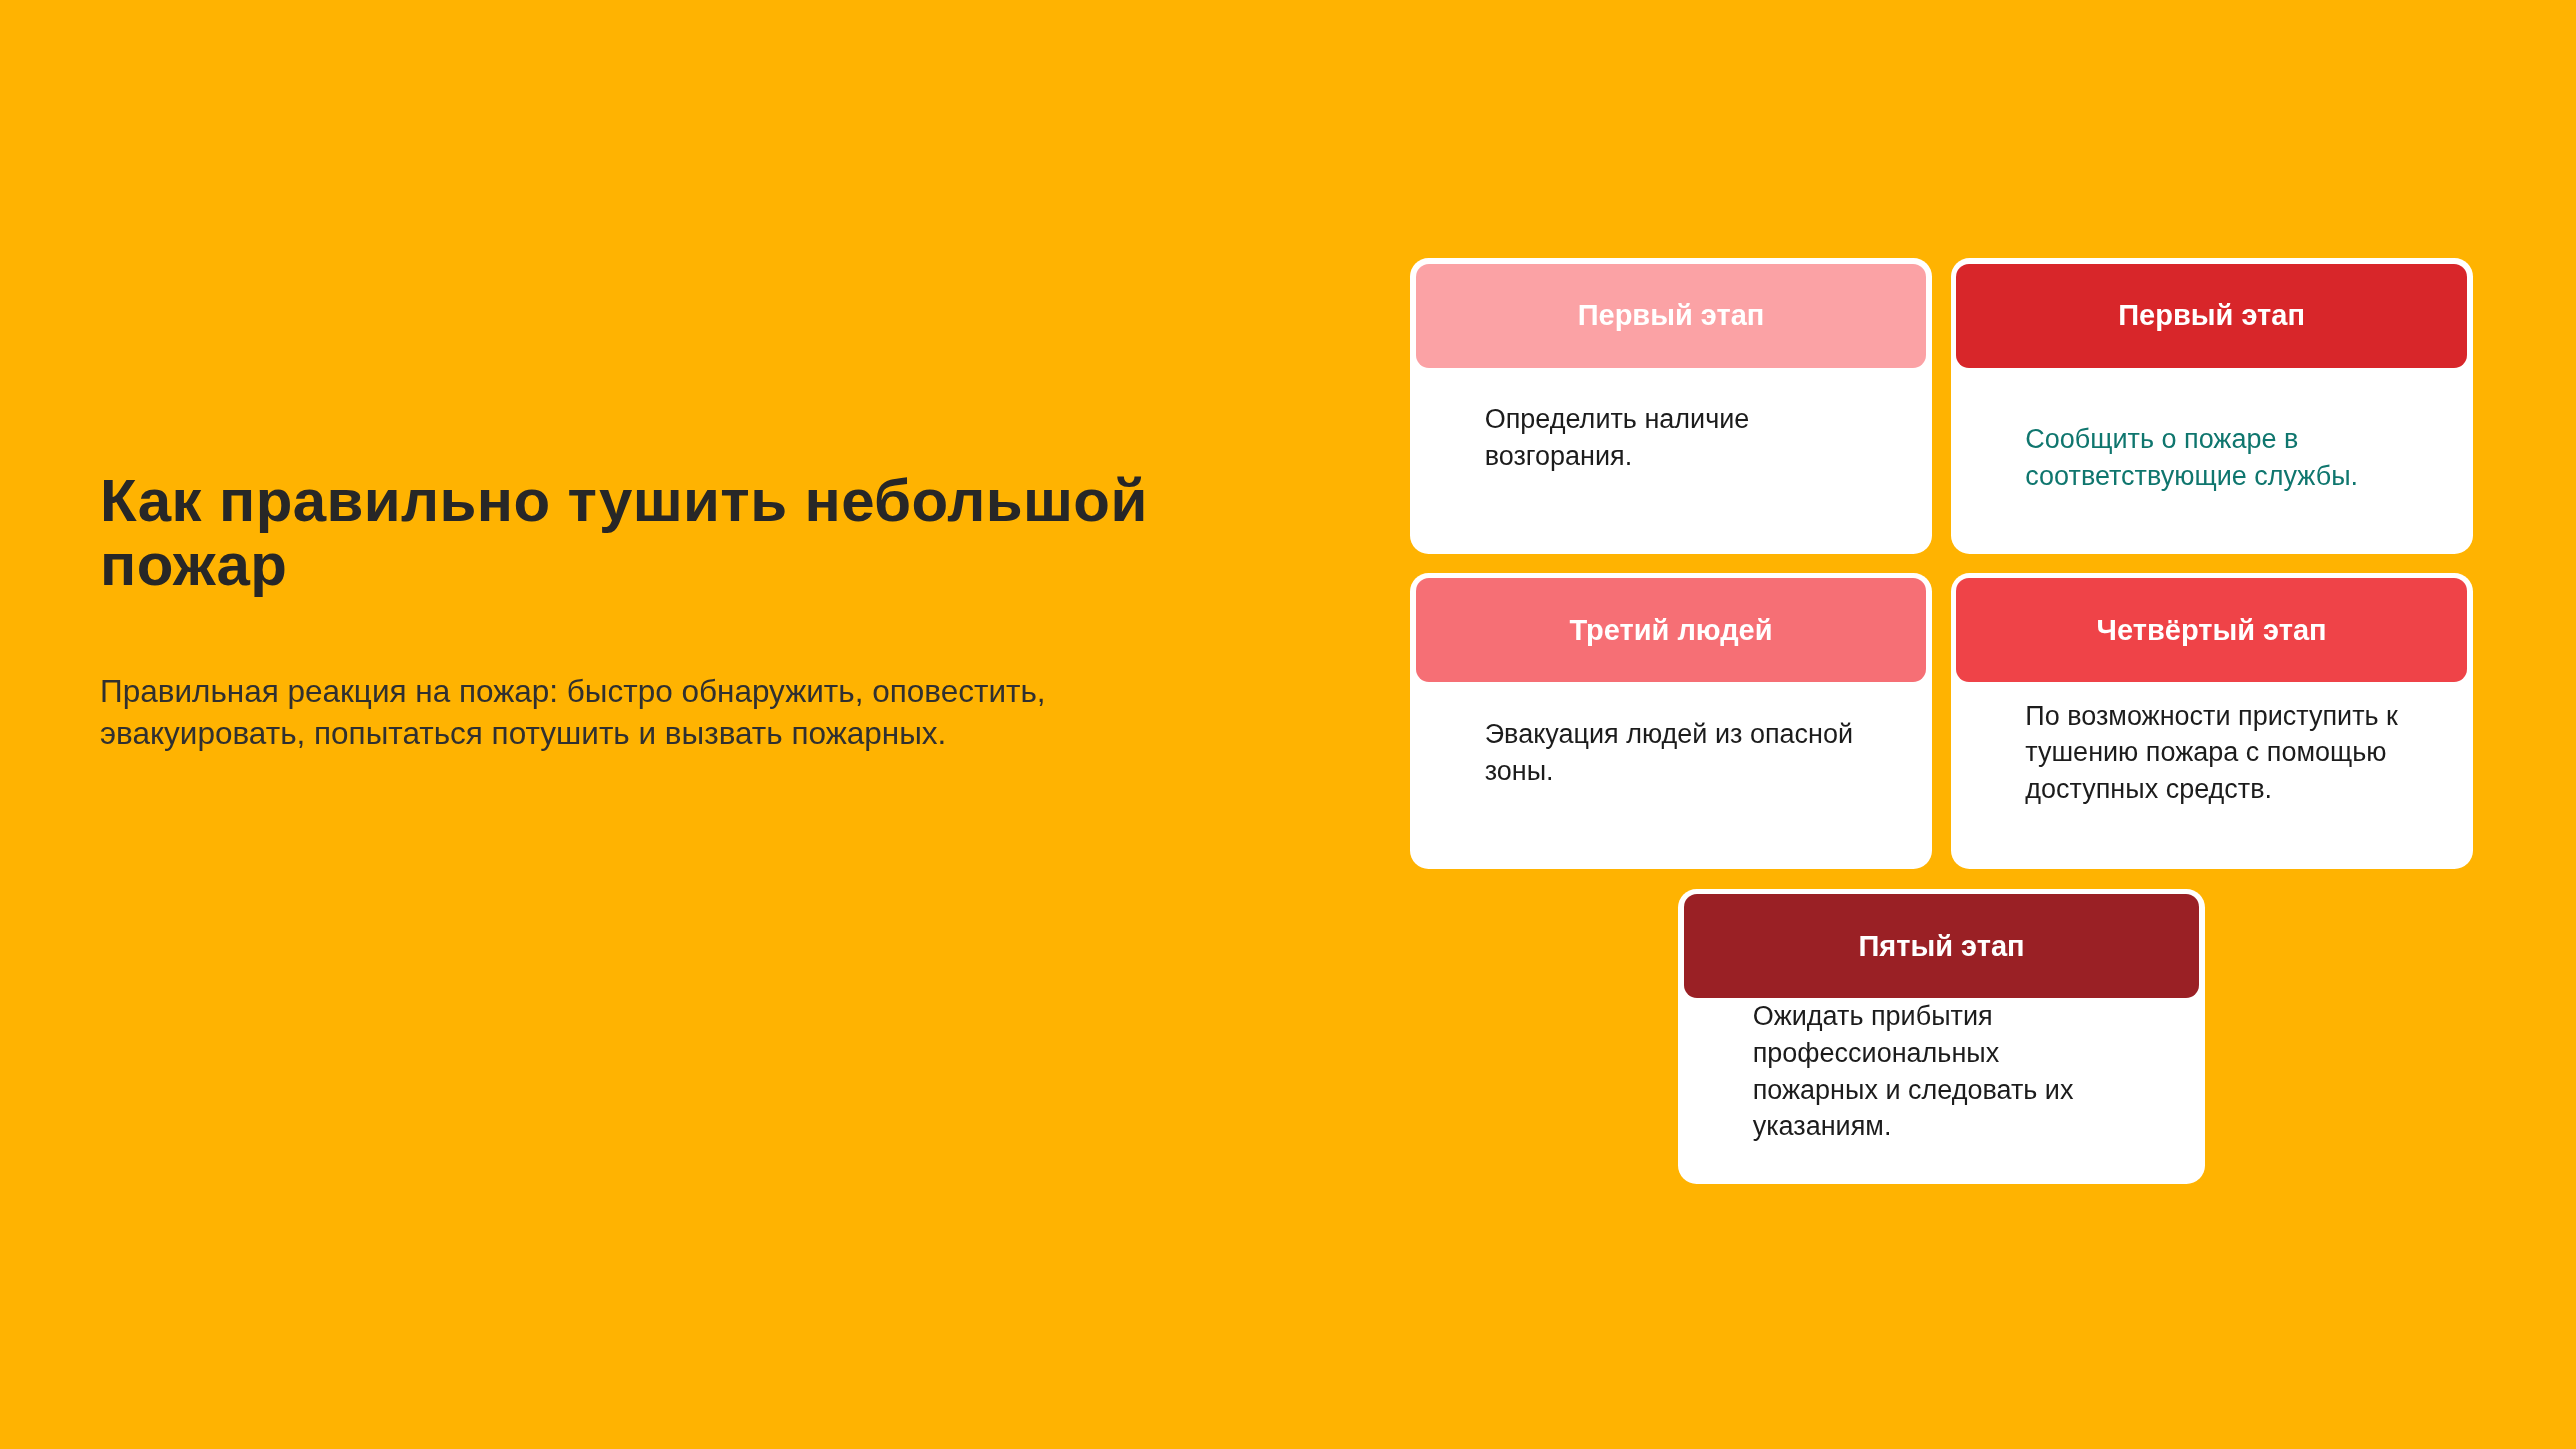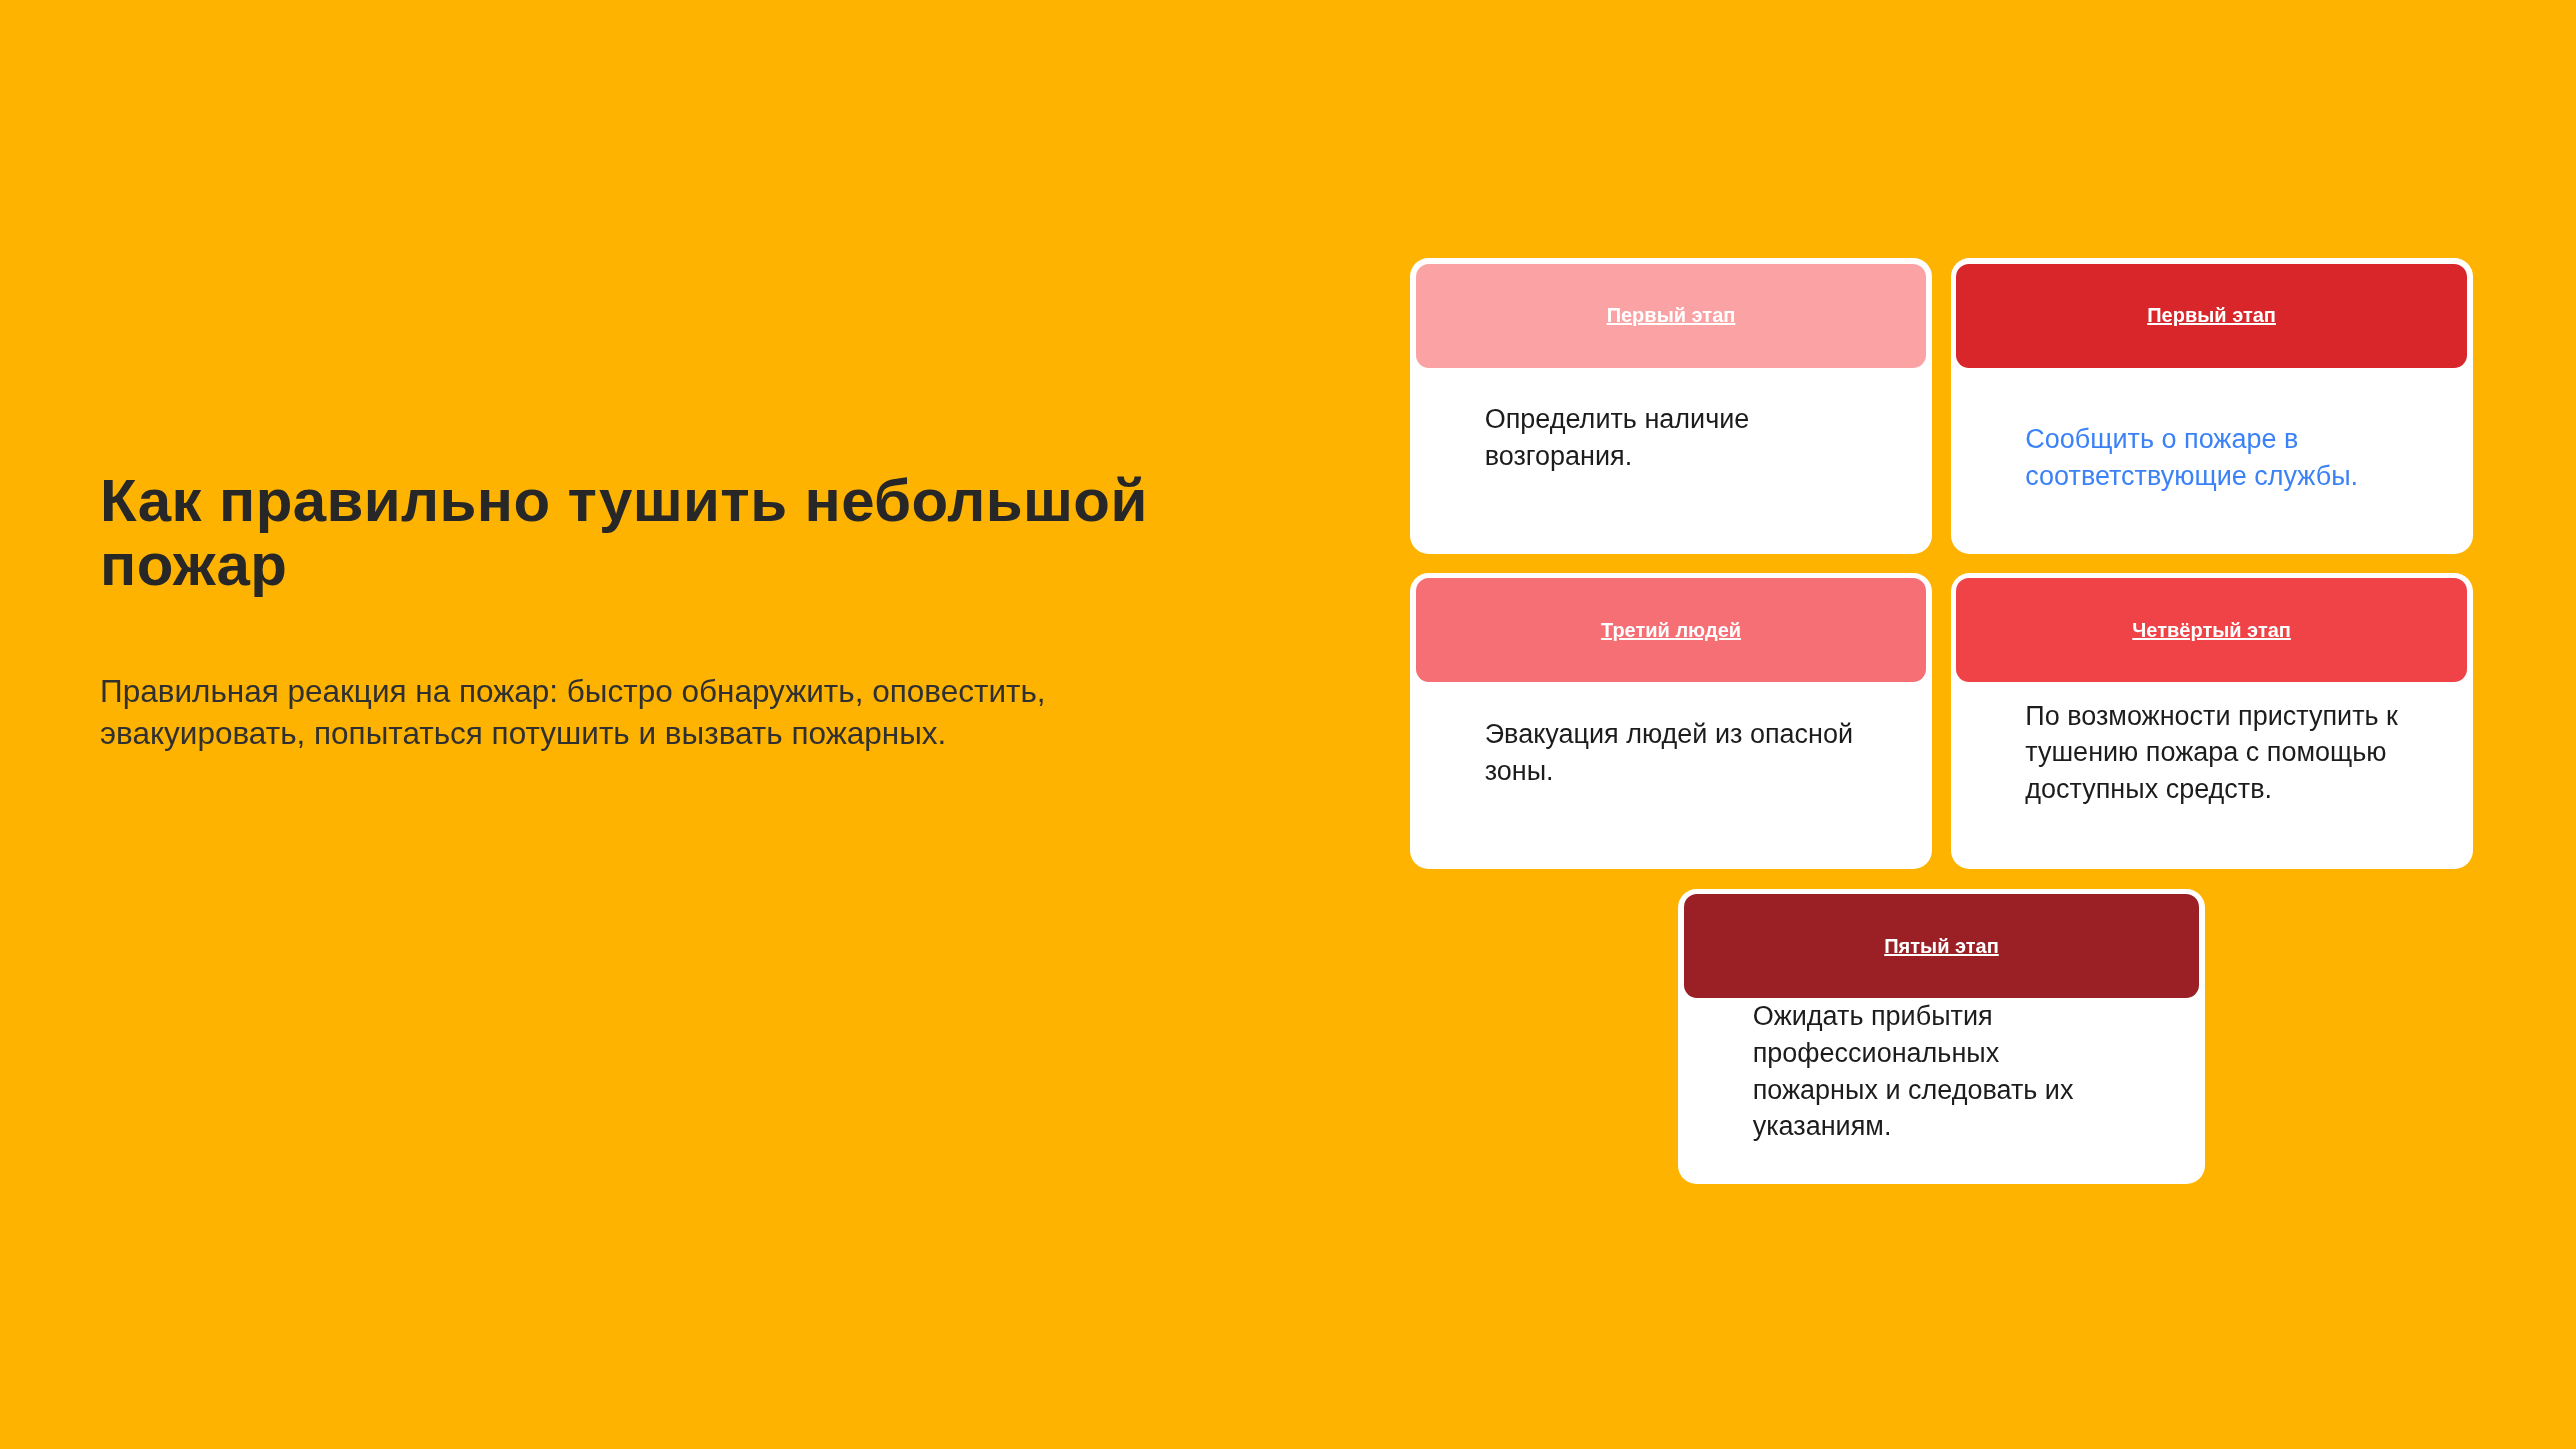--- a/index.html
+++ b/index.html
@@ -64,23 +64,22 @@
   }
   .card-header {
     flex: 0 0 104px;
     border-radius: 13px;
     display: flex;
     align-items: center;
     justify-content: center;
   }
   .card-header span {
     color: #ffffff;
-    font-size: 20px;
+    font-size: 29px;
     font-weight: bold;
-    text-decoration: underline;
   }
   .card-body {
     flex: 1 1 auto;
     display: flex;
     align-items: center;
     justify-content: center;
     padding: 0 69px 40px 69px;
   }
   .card-body p {
     margin: 0;
@@ -114,21 +113,21 @@
         <div class="card-body">
           <p style="color: rgb(28, 28, 28);">Определить наличие возгорания.</p>
         </div>
       </div>
 
       <div class="card">
         <div class="card-header" style="background: rgb(216, 38, 42);">
           <span style="color: rgb(255, 255, 255);">Первый этап</span>
         </div>
         <div class="card-body">
-          <p style="color: #3b82f6; margin-top: 40px;">Сообщить о пожаре в соответствующие службы.</p>
+          <p style="color: #0f766e; margin-top: 40px;">Сообщить о пожаре в соответствующие службы.</p>
         </div>
       </div>
 
       <div class="card">
         <div class="card-header" style="background: rgb(246, 111, 117);">
           <span style="color: rgb(255, 255, 255);">Третий людей</span>
         </div>
         <div class="card-body">
           <p style="color: rgb(28, 28, 28);">Эвакуация людей из опасной зоны.</p>
         </div>

